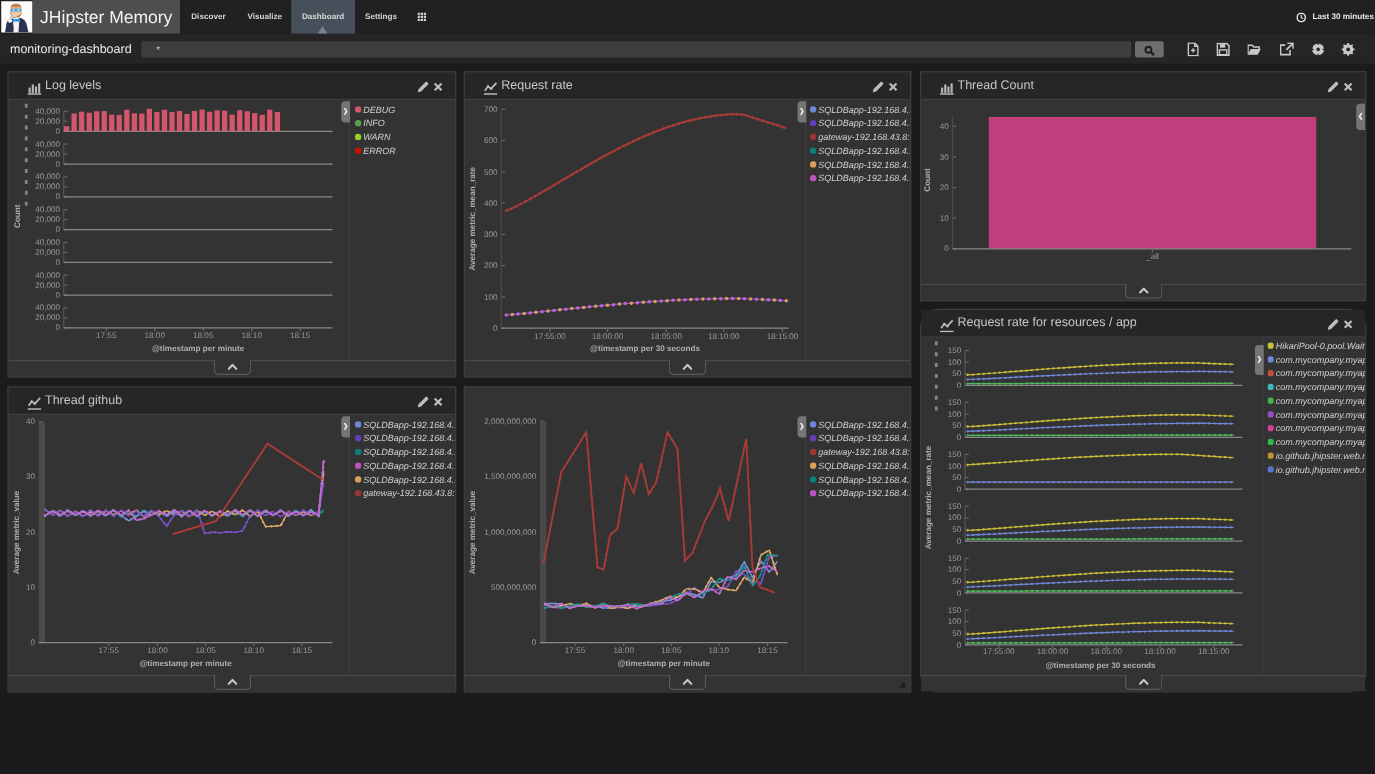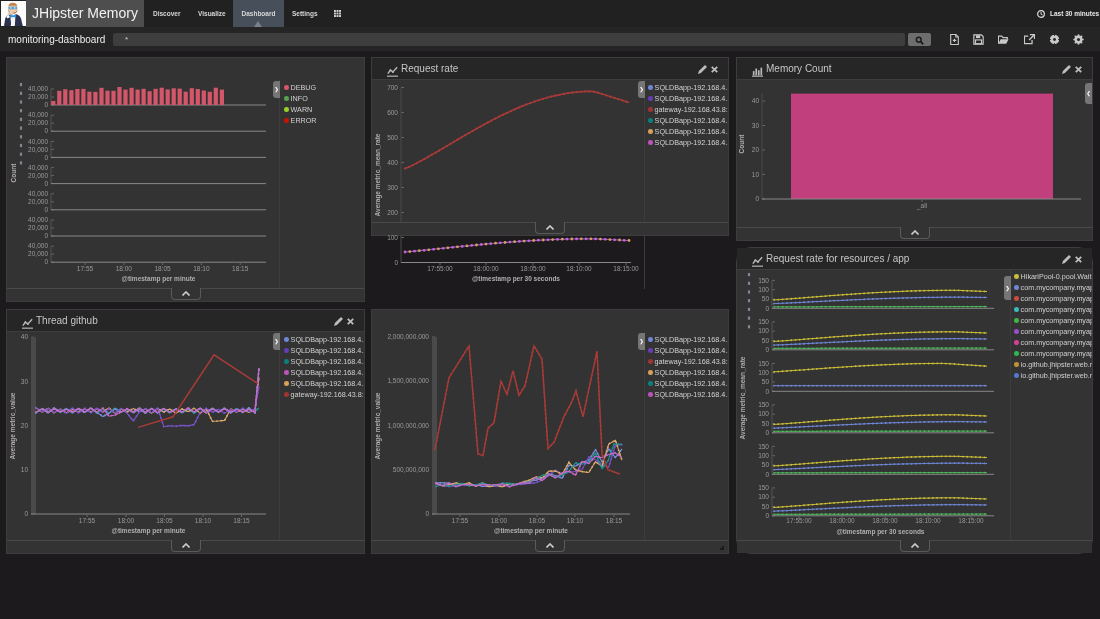--- a/index.html
+++ b/index.html
@@ -1,20 +1,20 @@
 <!DOCTYPE html>
 <html><head><meta charset="utf-8"><style>
 *{margin:0;padding:0;box-sizing:border-box;}
 body{width:1100px;height:619px;background:#1c1a1c;font-family:"Liberation Sans",sans-serif;overflow:hidden;position:relative;}
 .abs{position:absolute;}
 .panel{position:absolute;background:#333333;border:1px solid #3d3d3d;}
 .phead{position:absolute;left:0;top:0;right:0;height:22px;background:#262626;border-bottom:1px solid #3d3d3d;color:#c6c6c6;font-size:10px;line-height:22px;}
 .ptitle{position:absolute;left:29px;top:0;}
 .pico{position:absolute;left:15px;top:5px;}
-.legend{position:absolute;font-size:7.2px;color:#d2d2d2;}
+.legend{position:absolute;font-size:7.2px;color:#d2d2d2;font-style:italic;}
 .litem{height:11px;line-height:11px;white-space:nowrap;overflow:hidden;}
 .ldot{display:inline-block;width:4.6px;height:4.6px;border-radius:50%;margin-right:2px;}
 .pfoot{position:absolute;left:0;right:0;bottom:0;height:13px;border-top:1px solid #4a4a4a;background:#333333;}
 .ftab{position:absolute;left:50%;margin-left:-15px;top:-1px;width:30px;height:12px;border:1px solid #5a5a5a;border-top:none;border-radius:0 0 4px 4px;background:#333333;text-align:center;}
 .collapsebtn{position:absolute;width:7px;background:#757575;color:#f5f5f5;font-size:5px;text-align:center;font-weight:bold;}
 </style></head>
 <body>
 <div class="abs" style="left:0;top:0;width:1100px;height:27px;background:#212121;">
 <div class="abs" style="left:1px;top:1px;width:25px;height:25px;background:#fbfbfb;">
 <svg width="25" height="25" viewBox="0 0 25 25">
@@ -106,20 +106,41 @@
         <line x1="0.4" y1="6.5" x2="3" y2="6.5"></line>
         <line x1="10" y1="6.5" x2="12.6" y2="6.5"></line>
         <line x1="2.2" y1="2.2" x2="4" y2="4"></line>
         <line x1="9" y1="9" x2="10.8" y2="10.8"></line>
         <line x1="10.8" y1="2.2" x2="9" y2="4"></line>
         <line x1="4" y1="9" x2="2.2" y2="10.8"></line>
       </g>
     </svg>
 </div>
 <div class="panel" style="left:6px;top:57px;width:359px;height:245px;">
+    <div class="phead">
+      <span class="pico"><svg width="11" height="11" viewBox="0 0 13 13">
+          <g fill="#b9b9b9">
+            <rect x="1" y="6" width="2" height="5"></rect>
+            <rect x="4" y="3" width="2" height="8"></rect>
+            <rect x="7" y="5" width="2" height="6"></rect>
+            <rect x="10" y="2" width="2" height="9"></rect>
+          </g>
+          <line x1="0" y1="12" x2="13" y2="12" stroke="#b9b9b9" stroke-width="1.4"></line>
+        </svg></span>
+      <span class="ptitle">Log levels</span>
+      <svg style="position:absolute;right:21px;top:7px;" width="9" height="9" viewBox="0 0 10 10">
+        <path d="M0 10 L1 6.8 L7.2 0.6 Q7.8 0 8.5 0.6 L9.4 1.5 Q10 2.2 9.4 2.8 L3.2 9 Z" fill="#bdbdbd"></path>
+      </svg>
+      <svg style="position:absolute;right:10px;top:8px;" width="7" height="7" viewBox="0 0 9 9">
+        <g stroke="#bdbdbd" stroke-width="2.3">
+          <line x1="1" y1="1" x2="8" y2="8"></line>
+          <line x1="8" y1="1" x2="1" y2="8"></line>
+        </g>
+      </svg>
+    </div>
 <svg class="abs" style="left:0;top:22px;" width="357" height="209" viewBox="0 0 357 209">
       <text x="41" y="11.2" font-size="6.5" fill="#9a9a9a" text-anchor="end">40,000</text>
       <text x="41" y="19.2" font-size="6.5" fill="#9a9a9a" text-anchor="end">20,000</text>
       <text x="41" y="27.2" font-size="6.5" fill="#9a9a9a" text-anchor="end">0</text>
       <line x1="44" y1="9.0" x2="47" y2="9.0" stroke="#666" stroke-width="1"></line>
       <line x1="44" y1="17.0" x2="47" y2="17.0" stroke="#666" stroke-width="1"></line>
       <line x1="44" y1="25.0" x2="47" y2="25.0" stroke="#666" stroke-width="1"></line>
       <line x1="44" y1="9.0" x2="44" y2="25.0" stroke="#555" stroke-width="1"></line>
       <line x1="44" y1="25.0" x2="259" y2="25.0" stroke="#888" stroke-width="1"></line>
       <text x="41" y="37.400000000000006" font-size="6.5" fill="#9a9a9a" text-anchor="end">40,000</text>
@@ -231,21 +252,21 @@
       <div class="litem"><span class="ldot" style="background:#cc1100;"></span>ERROR</div>
     </div>
 <div class="pfoot">
       <div class="ftab">
         <svg width="8" height="5" viewBox="0 0 8 5" style="display:block;margin:3px auto 0;">
           <polyline points="0.5,4.5 4,1 7.5,4.5" fill="none" stroke="#cccccc" stroke-width="1.6"></polyline>
         </svg>
       </div>
     </div>
 </div>
-<div class="panel" style="left:371px;top:57px;width:358px;height:179px;">
+<div class="panel" style="left:371px;top:57px;width:358px;height:245px;">
     <div class="phead">
       <span class="pico"><svg width="11" height="11" viewBox="0 0 13 13">
           <polyline points="1,9 4,5 7,7 12,1.5" fill="none" stroke="#b9b9b9" stroke-width="1.7"></polyline>
           <circle cx="4" cy="5" r="1.2" fill="#b9b9b9"></circle>
           <circle cx="7" cy="7" r="1.2" fill="#b9b9b9"></circle>
           <line x1="0" y1="12" x2="13" y2="12" stroke="#b9b9b9" stroke-width="1.4"></line>
         </svg></span>
       <span class="ptitle">Request rate</span>
       <svg style="position:absolute;right:21px;top:7px;" width="9" height="9" viewBox="0 0 10 10">
         <path d="M0 10 L1 6.8 L7.2 0.6 Q7.8 0 8.5 0.6 L9.4 1.5 Q10 2.2 9.4 2.8 L3.2 9 Z" fill="#bdbdbd"></path>
@@ -362,21 +383,21 @@
     <div class="phead">
       <span class="pico"><svg width="11" height="11" viewBox="0 0 13 13">
           <g fill="#b9b9b9">
             <rect x="1" y="6" width="2" height="5"></rect>
             <rect x="4" y="3" width="2" height="8"></rect>
             <rect x="7" y="5" width="2" height="6"></rect>
             <rect x="10" y="2" width="2" height="9"></rect>
           </g>
           <line x1="0" y1="12" x2="13" y2="12" stroke="#b9b9b9" stroke-width="1.4"></line>
         </svg></span>
-      <span class="ptitle">Memory Count</span>
+      <span class="ptitle">Thread Count</span>
       <svg style="position:absolute;right:21px;top:7px;" width="9" height="9" viewBox="0 0 10 10">
         <path d="M0 10 L1 6.8 L7.2 0.6 Q7.8 0 8.5 0.6 L9.4 1.5 Q10 2.2 9.4 2.8 L3.2 9 Z" fill="#bdbdbd"></path>
       </svg>
       <svg style="position:absolute;right:10px;top:8px;" width="7" height="7" viewBox="0 0 9 9">
         <g stroke="#bdbdbd" stroke-width="2.3">
           <line x1="1" y1="1" x2="8" y2="8"></line>
           <line x1="8" y1="1" x2="1" y2="8"></line>
         </g>
       </svg>
     </div>

